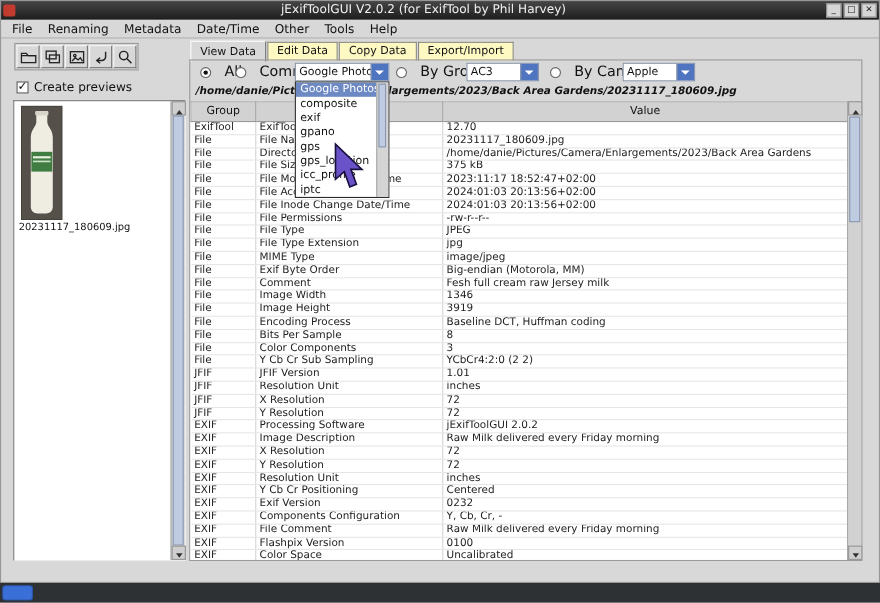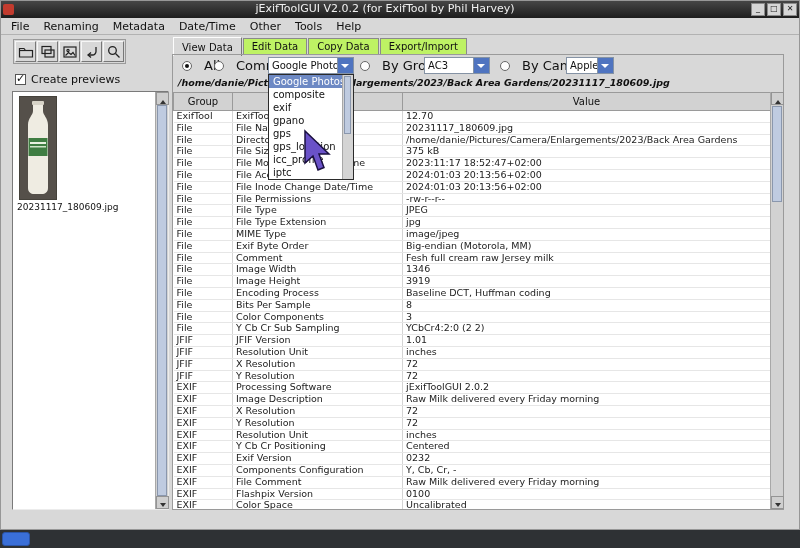--- a/index.html
+++ b/index.html
@@ -31,21 +31,21 @@
   .thumb{position:absolute;left:6px;top:4px;width:38px;height:104px;}
   .thumb-caption{position:absolute;left:4px;top:110px;font-size:9px;white-space:nowrap;}
   
   .vsb{position:absolute;background:#d2d2d2;border-left:1px solid #a8a8a8;box-sizing:border-box;}
   .sbbtn{position:absolute;left:0;width:13px;height:13px;background:#cfcfcf;border:1px solid #949494;box-sizing:border-box;}
   .sbbtn.up::after{content:"";position:absolute;left:3px;top:4px;border:3px solid transparent;border-bottom:4px solid #333;}
   .sbbtn.down::after{content:"";position:absolute;left:3px;top:6px;border:3px solid transparent;border-top:4px solid #333;}
   .sbthumb{position:absolute;left:1px;width:10px;background:#bfcbe0;border:1px solid #8a97ad;box-sizing:border-box;}
   
   .tabbar{position:absolute;left:173px;top:37px;display:flex;align-items:center;font-size:10px;}
-  .tab{background:#bef264;border:1px solid #8a8a8a;border-bottom:none;margin-right:1px;
+  .tab{background:#fef9c3;border:1px solid #8a8a8a;border-bottom:none;margin-right:1px;
        padding:2px 8px 3px;line-height:11px;white-space:nowrap;}
   .tab.selected{background:#d8d8d8;border-color:#fdfdfd #777 #d8d8d8 #fdfdfd;padding-top:4px;}
   .pane-border{position:absolute;left:172px;top:54px;width:612px;height:456px;border:1px solid #9a9a9a;box-sizing:border-box;pointer-events:none;}
   .radio-item{position:absolute;top:57px;height:17px;display:flex;align-items:center;gap:12px;font-size:13px;}
   .radio{width:10px;height:10px;border-radius:50%;background:#fdfdfd;border:1px solid #666;position:relative;box-sizing:border-box;flex:none;}
   .radio.checked::after{content:"";position:absolute;left:2px;top:2px;width:4px;height:4px;border-radius:50%;background:#111;}
   .combo{position:absolute;top:57px;height:17px;background:#fff;border:1px solid #8593a5;
          display:flex;align-items:stretch;font-size:10px;box-sizing:border-box;}
   .combo-text{flex:1;padding:2px 3px 0;white-space:nowrap;overflow:hidden;}
   .combo-arrow{width:15px;background:#4f74c0;border-left:1px solid #8593a5;position:relative;flex:none;}
@@ -189,21 +189,21 @@
     <span>By Group</span>
   </label>
   <div class="combo" style="left:424px;width:66px;">
     <span class="combo-text">AC3</span>
     <span class="combo-arrow"></span>
   </div>
   <label class="radio-item" style="left:500px;">
     <span class="radio"></span>
     <span>By Camera</span>
   </label>
-  <div class="combo" style="left:566px;width:48px;">
+  <div class="combo" style="left:566px;width:66px;">
     <span class="combo-text">Apple</span>
     <span class="combo-arrow"></span>
   </div>
 
   <div class="filepath">/home/danie/Pictures/Camera/Enlargements/2023/Back Area Gardens/20231117_180609.jpg</div>
 
   <div class="tablewrap">
     <table>
       <colgroup>
           <col style="width:59px">

